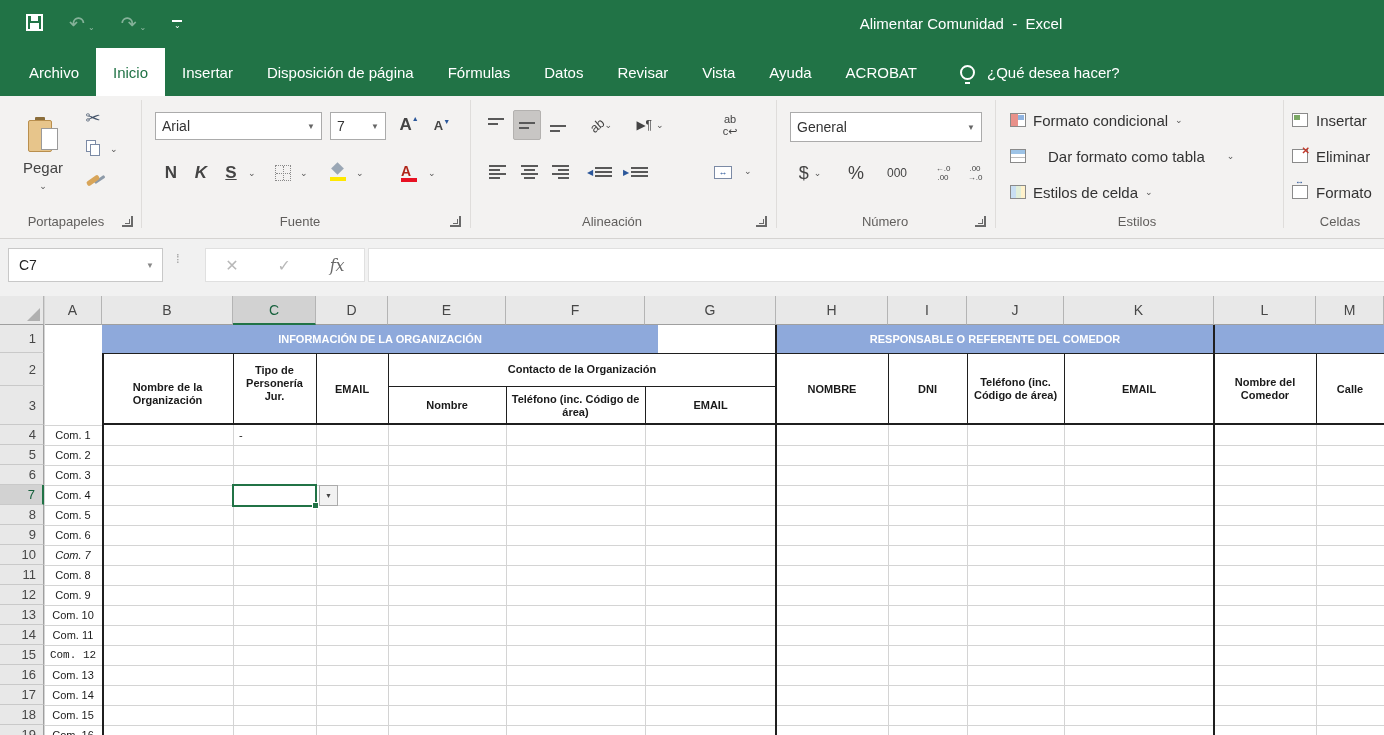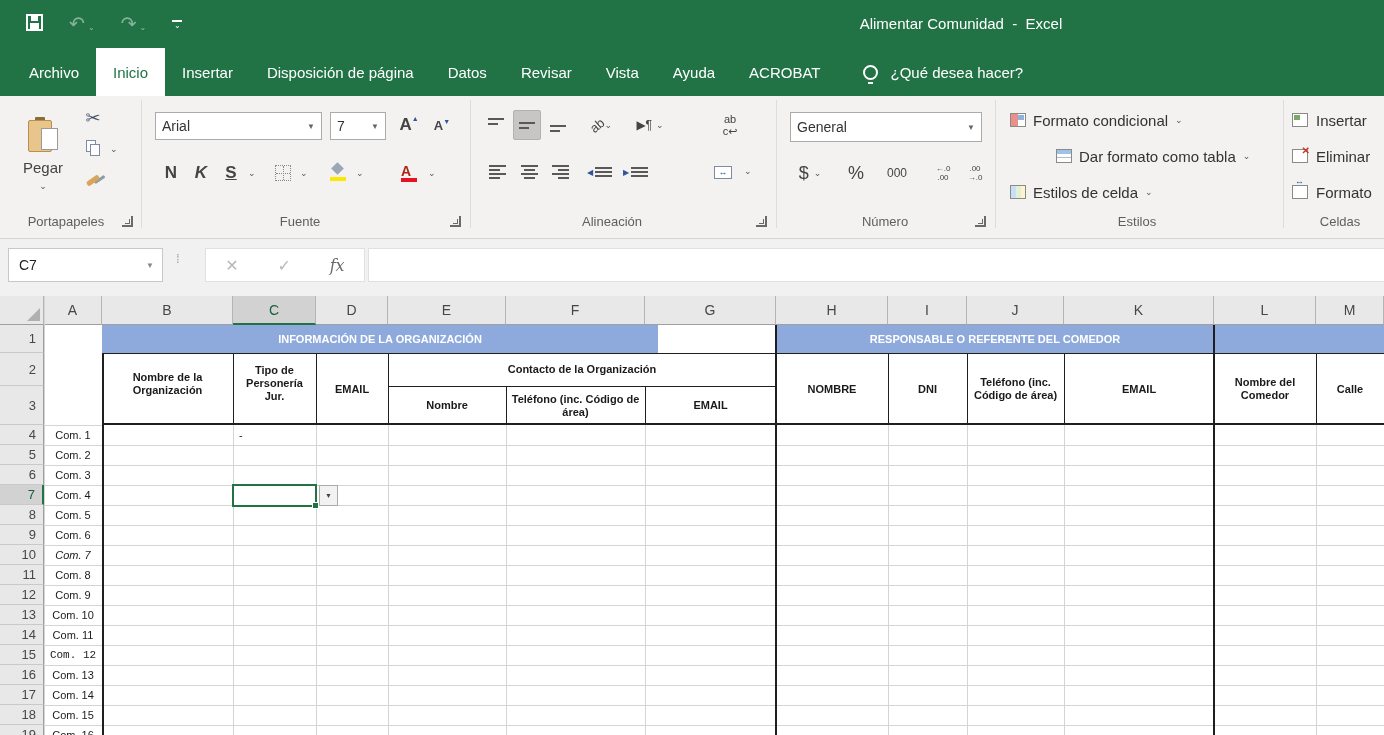--- a/index.html
+++ b/index.html
@@ -150,20 +150,21 @@
         </span>
     </div>
     <div class="title">Alimentar Comunidad  -  Excel</div>
   </div>
 
   <div class="tabrow">
     <div class="tab">Archivo</div>
     <div class="tab active">Inicio</div>
     <div class="tab">Insertar</div>
     <div class="tab">Disposición de página</div>
+    <div class="tab">Fórmulas</div>
     <div class="tab">Datos</div>
     <div class="tab">Revisar</div>
     <div class="tab">Vista</div>
     <div class="tab">Ayuda</div>
     <div class="tab">ACROBAT</div>
     <div class="helpzone">
       <span class="bulb">
           <i></i>
         </span>
       <span>¿Qué desea hacer?</span>
@@ -347,21 +348,21 @@
     <div class="glabel" style="left:820px;width:130px">Número</div>
     <div class="dlg" style="left:975px">
         <i></i>
       </div>
 
     <div class="rbtn rowlbl" style="left:1010px;top:8px;height:32px;gap:7px">
       <span class="sgrid cf"></span>
       <span>Formato condicional</span>
         <span class="chev">⌄</span>
     </div>
-    <div class="rbtn rowlbl" style="left:1056px;top:44px;height:32px;gap:7px">
+    <div class="rbtn rowlbl" style="left:1010px;top:44px;height:32px;gap:22px">
       <span class="sgrid ft"></span>
       <span>Dar formato como tabla</span>
         <span class="chev">⌄</span>
     </div>
     <div class="rbtn rowlbl" style="left:1010px;top:80px;height:32px;gap:7px">
       <span class="sgrid cs"></span>
       <span>Estilos de celda</span>
         <span class="chev">⌄</span>
     </div>
     <div class="glabel" style="left:1080px;width:114px">Estilos</div>
@@ -477,21 +478,21 @@
         <div class="gl" style="left: 967px; top: 425px; width: 1px; height: 310px;"></div>
         <div class="gl" style="left: 1064px; top: 425px; width: 1px; height: 310px;"></div>
         <div class="gl" style="left: 1316px; top: 425px; width: 1px; height: 310px;"></div>
         <div class="gl" style="left: 44px; top: 296px; width: 1px; height: 439px;"></div>
       </div>
 
     <div class="band" style="left:102px;width:556px">INFORMACIÓN DE LA ORGANIZACIÓN</div>
     <div class="band" style="left:776px;width:438px">RESPONSABLE O REFERENTE DEL COMEDOR</div>
     <div class="band" style="left:1214px;width:170px"></div>
 
-    <div class="hcell" style="left:102px;top:353px;width:131px;height:62px">Nombre de la Organización</div>
+    <div class="hcell" style="left:102px;top:363px;width:131px;height:62px">Nombre de la Organización</div>
     <div class="hcell" style="left:233px;top:357px;width:83px;height:52px">Tipo de Personería Jur.</div>
     <div class="hcell" style="left:316px;top:353px;width:72px;height:72px">EMAIL</div>
     <div class="hcell" style="left:388px;top:353px;width:388px;height:33px">Contacto de la Organización</div>
     <div class="hcell" style="left:388px;top:386px;width:118px;height:39px">Nombre</div>
     <div class="hcell" style="left:506px;top:386px;width:139px;height:39px">Teléfono (inc. Código de área)</div>
     <div class="hcell" style="left:645px;top:386px;width:131px;height:39px">EMAIL</div>
     <div class="hcell" style="left:776px;top:353px;width:112px;height:72px">NOMBRE</div>
     <div class="hcell" style="left:888px;top:353px;width:79px;height:72px">DNI</div>
     <div class="hcell" style="left:967px;top:353px;width:97px;height:72px">Teléfono (inc. Código de área)</div>
     <div class="hcell" style="left:1064px;top:353px;width:150px;height:72px">EMAIL</div>

